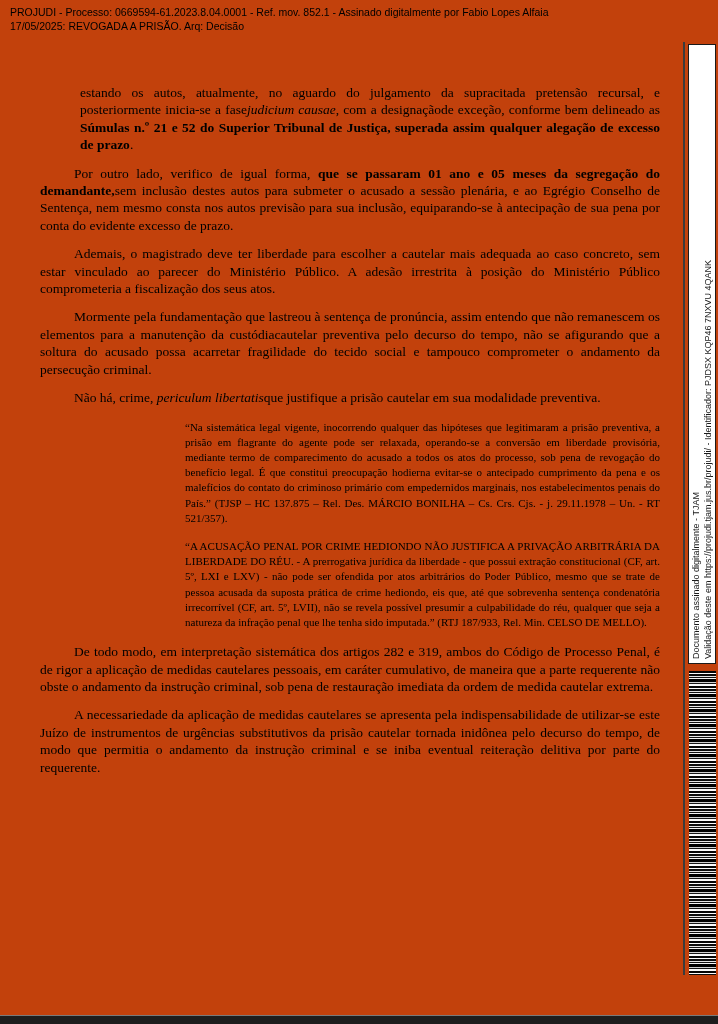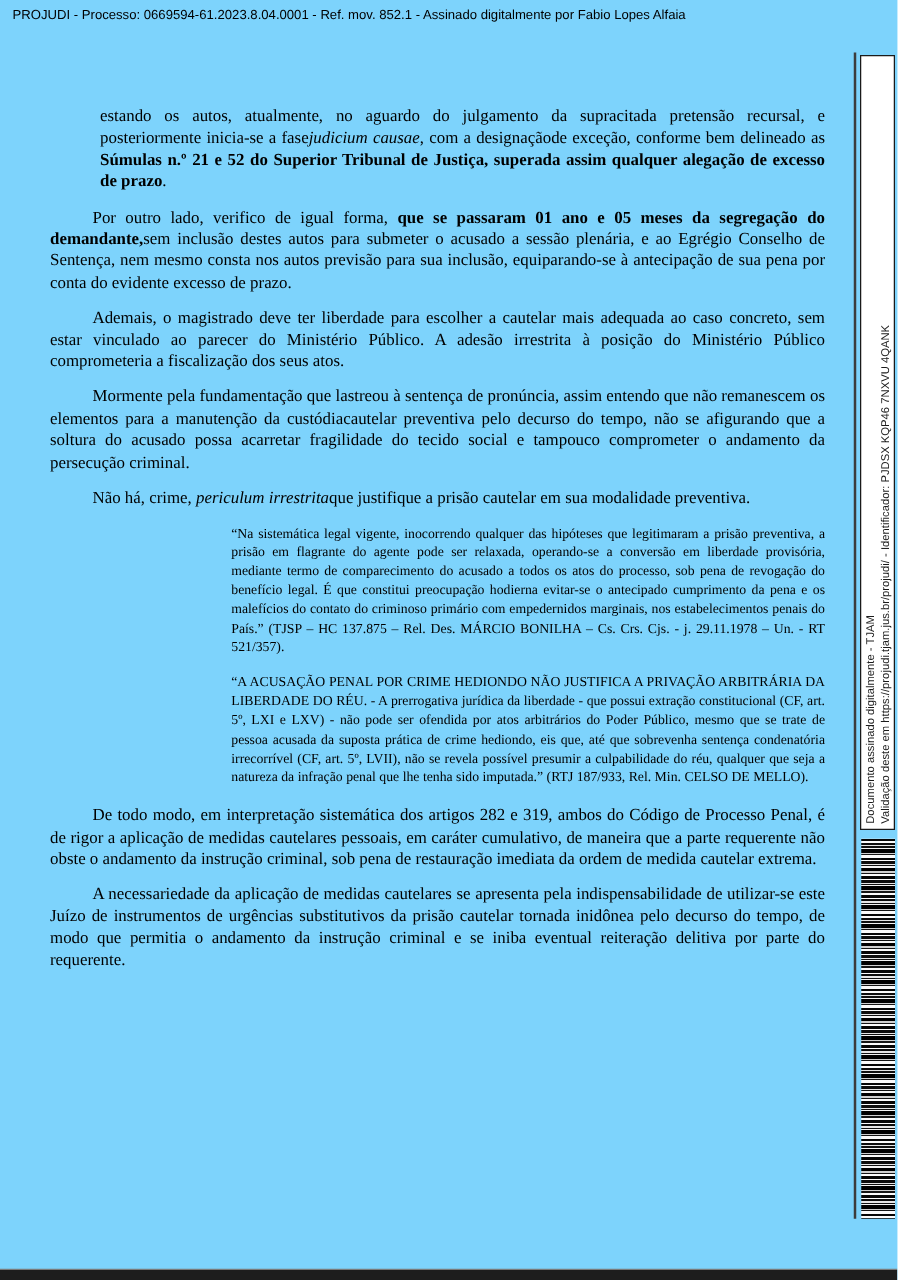--- a/index.html
+++ b/index.html
@@ -1,17 +1,17 @@
 <!DOCTYPE html>
 <html><head>
 <meta charset="utf-8">
 <style>
   html,body{margin:0;padding:0;background:#ffffff;}
   .page{
-    position:relative;width:718px;height:1024px;background:#7dd3fc;
+    position:relative;width:718px;height:1024px;background:#c2410c;
     overflow:hidden;font-family:"Liberation Serif",serif;color:#000;
   }
   .header{
     position:absolute;left:10px;top:5px;
     font-family:"Liberation Sans",sans-serif;
     font-size:10.5px;line-height:14px;color:#000;
   }
   .doc-body{
     position:absolute;left:40px;top:84px;width:620px;height:928px;
     overflow:hidden;
@@ -56,28 +56,29 @@
     background:linear-gradient(#7a7a7a 0px,#7a7a7a 1px,#1d1d1d 1px,#1d1d1d 100%);
   }
 </style>
 </head>
 <body>
 
 <div class="page">
 
   <div class="header">
     <div>PROJUDI - Processo: 0669594-61.2023.8.04.0001 - Ref. mov. 852.1 - Assinado digitalmente por Fabio Lopes Alfaia</div>
+    <div>17/05/2025: REVOGADA A PRISÃO. Arq: Decisão</div>
   </div>
 
   <div class="doc-body">
       <p class="para body"><span>estando os autos, atualmente, no aguardo do julgamento da supracitada pretensão recursal, e posteriormente inicia-se a fase</span><span class="italic">judicium causae</span><span>, com a designaçãode exceção, conforme bem delineado as </span><span class="bold">Súmulas n.º 21 e 52 do Superior Tribunal de Justiça, superada assim qualquer alegação de excesso de prazo</span><span>.</span></p>
       <p class="para indent"><span>Por outro lado, verifico de igual forma, </span><span class="bold">que se passaram 01 ano e 05 meses da segregação do demandante,</span><span>sem inclusão destes autos para submeter o acusado a sessão plenária, e ao Egrégio Conselho de Sentença, nem mesmo consta nos autos previsão para sua inclusão, equiparando-se à antecipação de sua pena por conta do evidente excesso de prazo.</span></p>
       <p class="para indent"><span>Ademais, o magistrado deve ter liberdade para escolher a cautelar mais adequada ao caso concreto, sem estar vinculado ao parecer do Ministério Público. A adesão irrestrita à posição do Ministério Público comprometeria a fiscalização dos seus atos.</span></p>
       <p class="para indent"><span>Mormente pela fundamentação que lastreou à sentença de pronúncia, assim entendo que não remanescem os elementos para a manutenção da custódiacautelar preventiva pelo decurso do tempo, não se afigurando que a soltura do acusado possa acarretar fragilidade do tecido social e tampouco comprometer o andamento da persecução criminal.</span></p>
-      <p class="para indent"><span>Não há, crime, </span><span class="italic">periculum irrestrita</span><span>que justifique a prisão cautelar em sua modalidade preventiva.</span></p>
+      <p class="para indent"><span>Não há, crime, </span><span class="italic">periculum libertatis</span><span>que justifique a prisão cautelar em sua modalidade preventiva.</span></p>
       <p class="para quote"><span>“Na sistemática legal vigente, inocorrendo qualquer das hipóteses que legitimaram a prisão preventiva, a prisão em flagrante do agente pode ser relaxada, operando-se a conversão em liberdade provisória, mediante termo de comparecimento do acusado a todos os atos do processo, sob pena de revogação do benefício legal. É que constitui preocupação hodierna evitar-se o antecipado cumprimento da pena e os malefícios do contato do criminoso primário com empedernidos marginais, nos estabelecimentos penais do País.” (TJSP – HC 137.875 – Rel. Des. MÁRCIO BONILHA – Cs. Crs. Cjs. - j. 29.11.1978 – Un. - RT 521/357).</span></p>
       <p class="para quote"><span>“A ACUSAÇÃO PENAL POR CRIME HEDIONDO NÃO JUSTIFICA A PRIVAÇÃO ARBITRÁRIA DA LIBERDADE DO RÉU. - A prerrogativa jurídica da liberdade - que possui extração constitucional (CF, art. 5º, LXI e LXV) - não pode ser ofendida por atos arbitrários do Poder Público, mesmo que se trate de pessoa acusada da suposta prática de crime hediondo, eis que, até que sobrevenha sentença condenatória irrecorrível (CF, art. 5º, LVII), não se revela possível presumir a culpabilidade do réu, qualquer que seja a natureza da infração penal que lhe tenha sido imputada.” (RTJ 187/933, Rel. Min. CELSO DE MELLO).</span></p>
       <p class="para indent"><span>De todo modo, em interpretação sistemática dos artigos 282 e 319, ambos do Código de Processo Penal, é de rigor a aplicação de medidas cautelares pessoais, em caráter cumulativo, de maneira que a parte requerente não obste o andamento da instrução criminal, sob pena de restauração imediata da ordem de medida cautelar extrema.</span></p>
       <p class="para indent"><span>A necessariedade da aplicação de medidas cautelares se apresenta pela indispensabilidade de utilizar-se este Juízo de instrumentos de urgências substitutivos da prisão cautelar tornada inidônea pelo decurso do tempo, de modo que permitia o andamento da instrução criminal e se iniba eventual reiteração delitiva por parte do requerente.</span></p>
     </div>
 
   <div class="page-edge"></div>
 
   <div class="sidebar-box">
     <div class="v-text">

